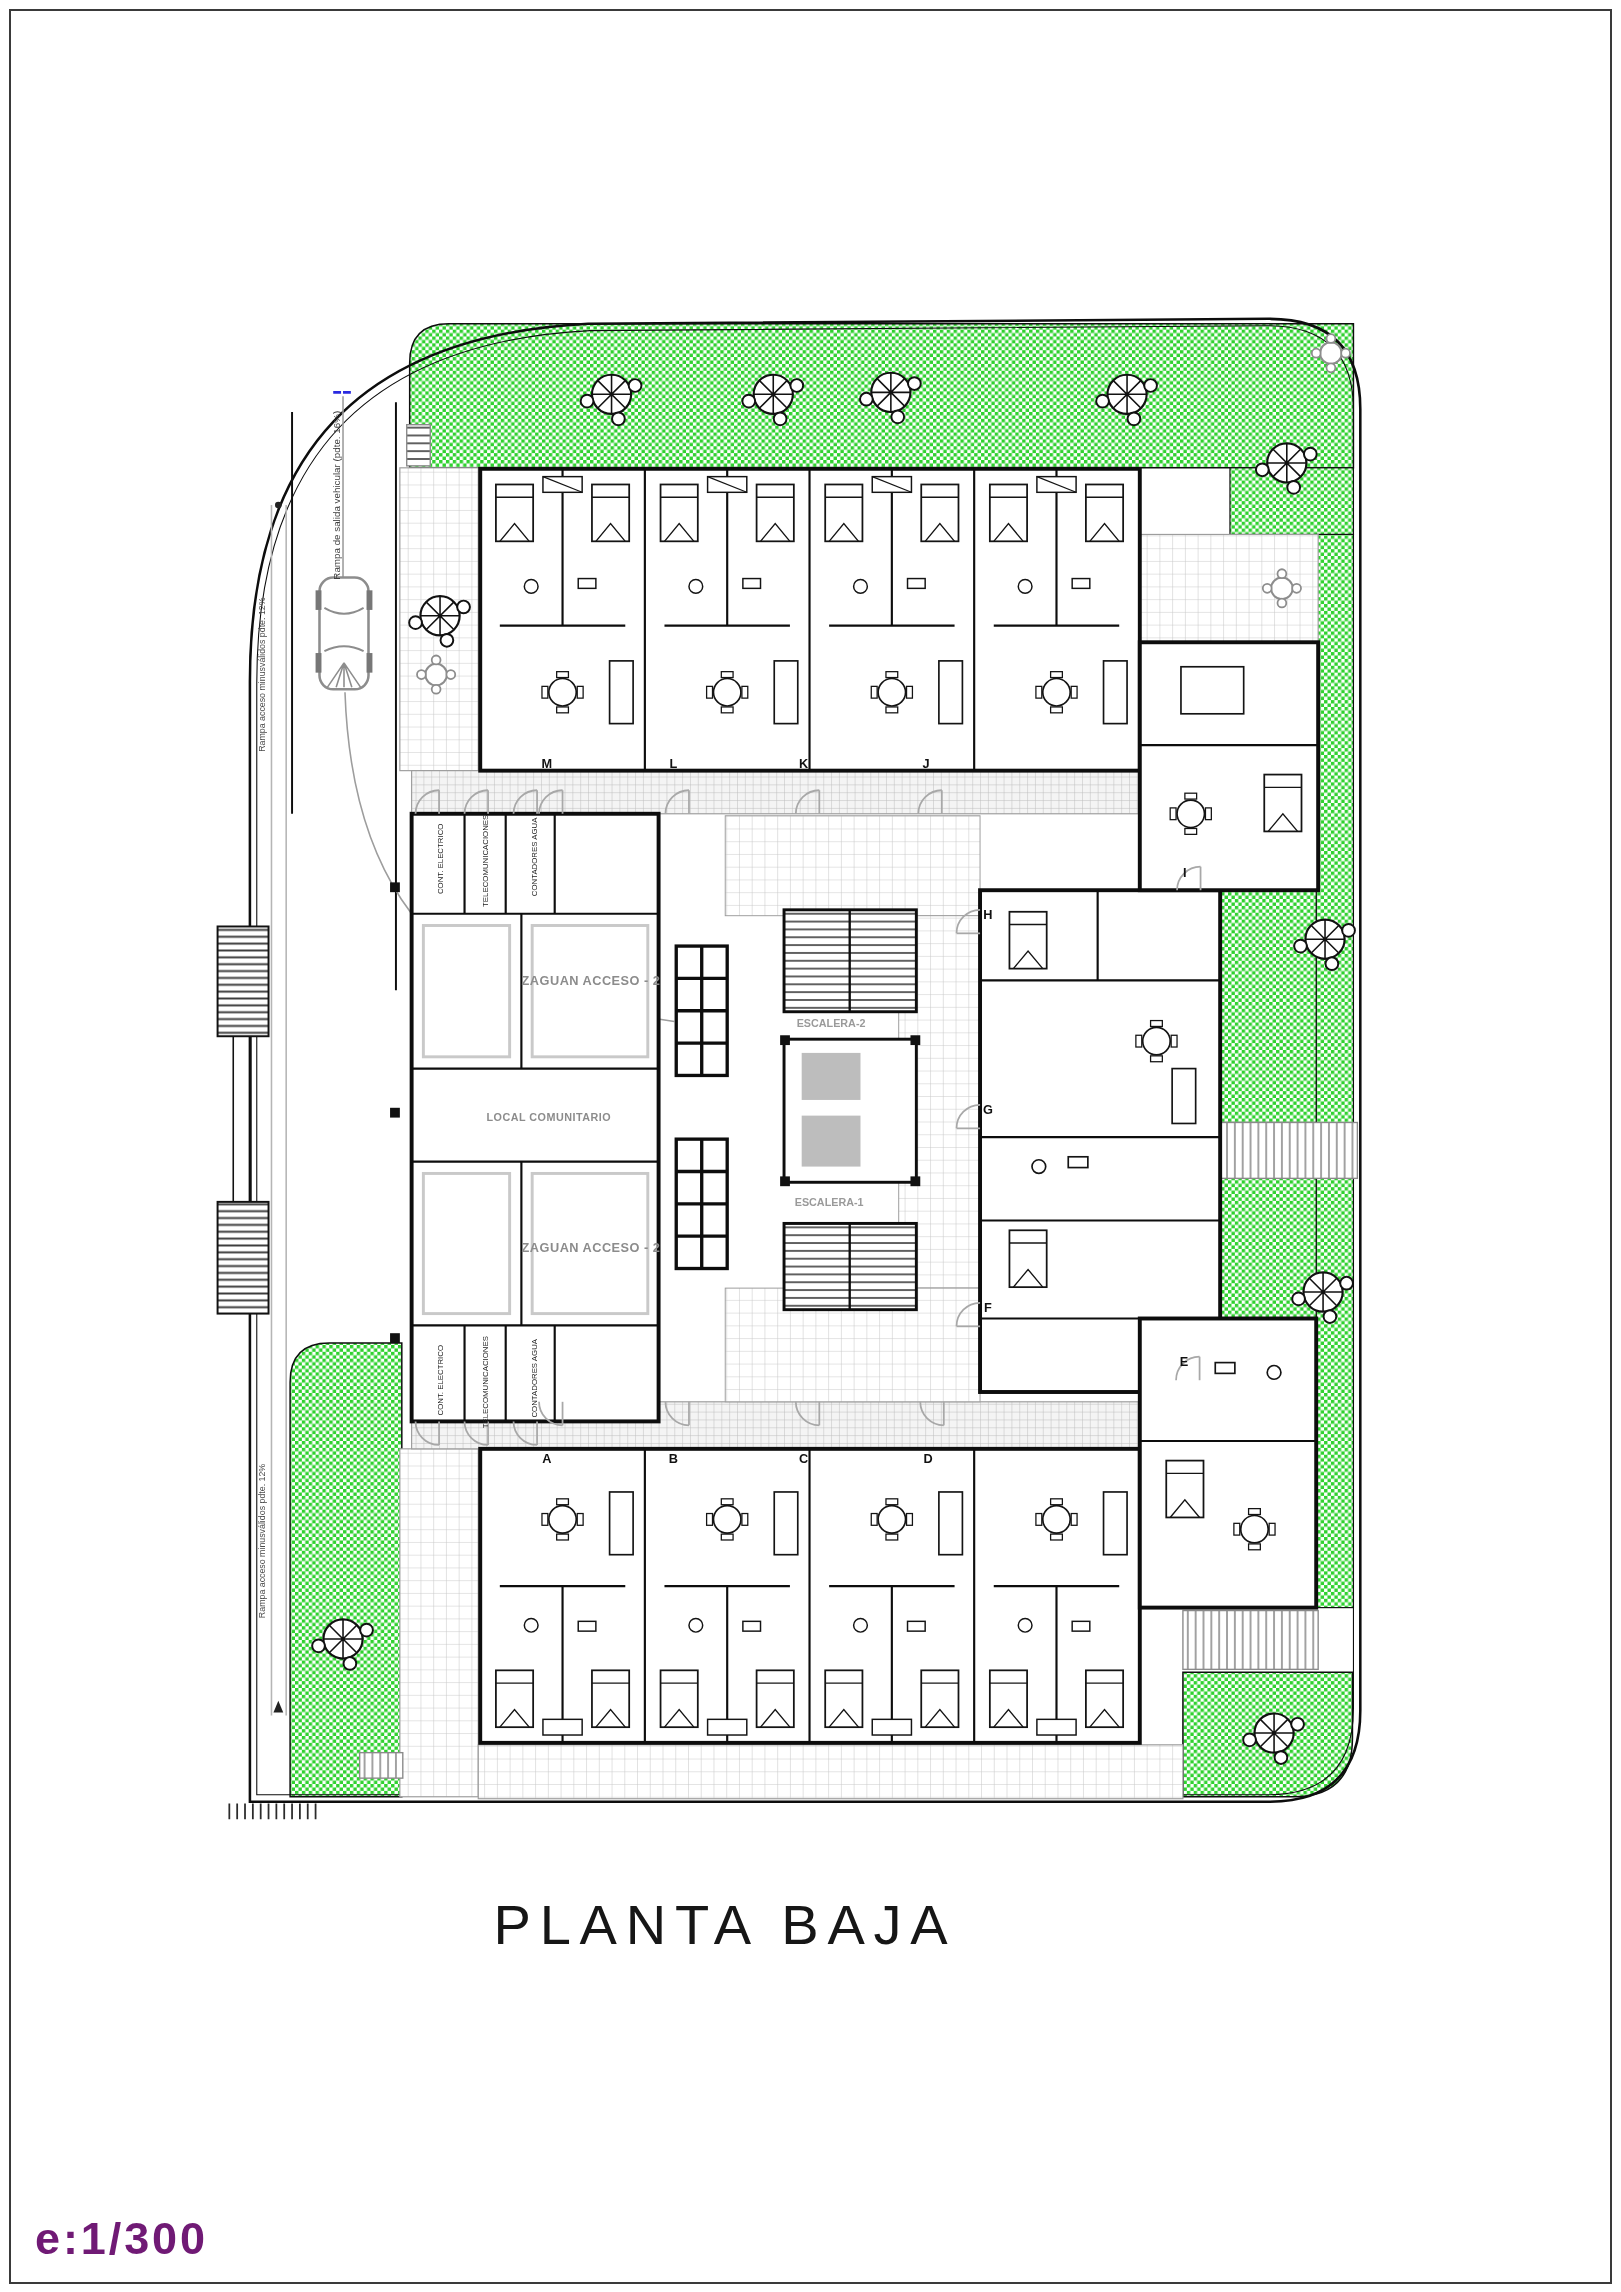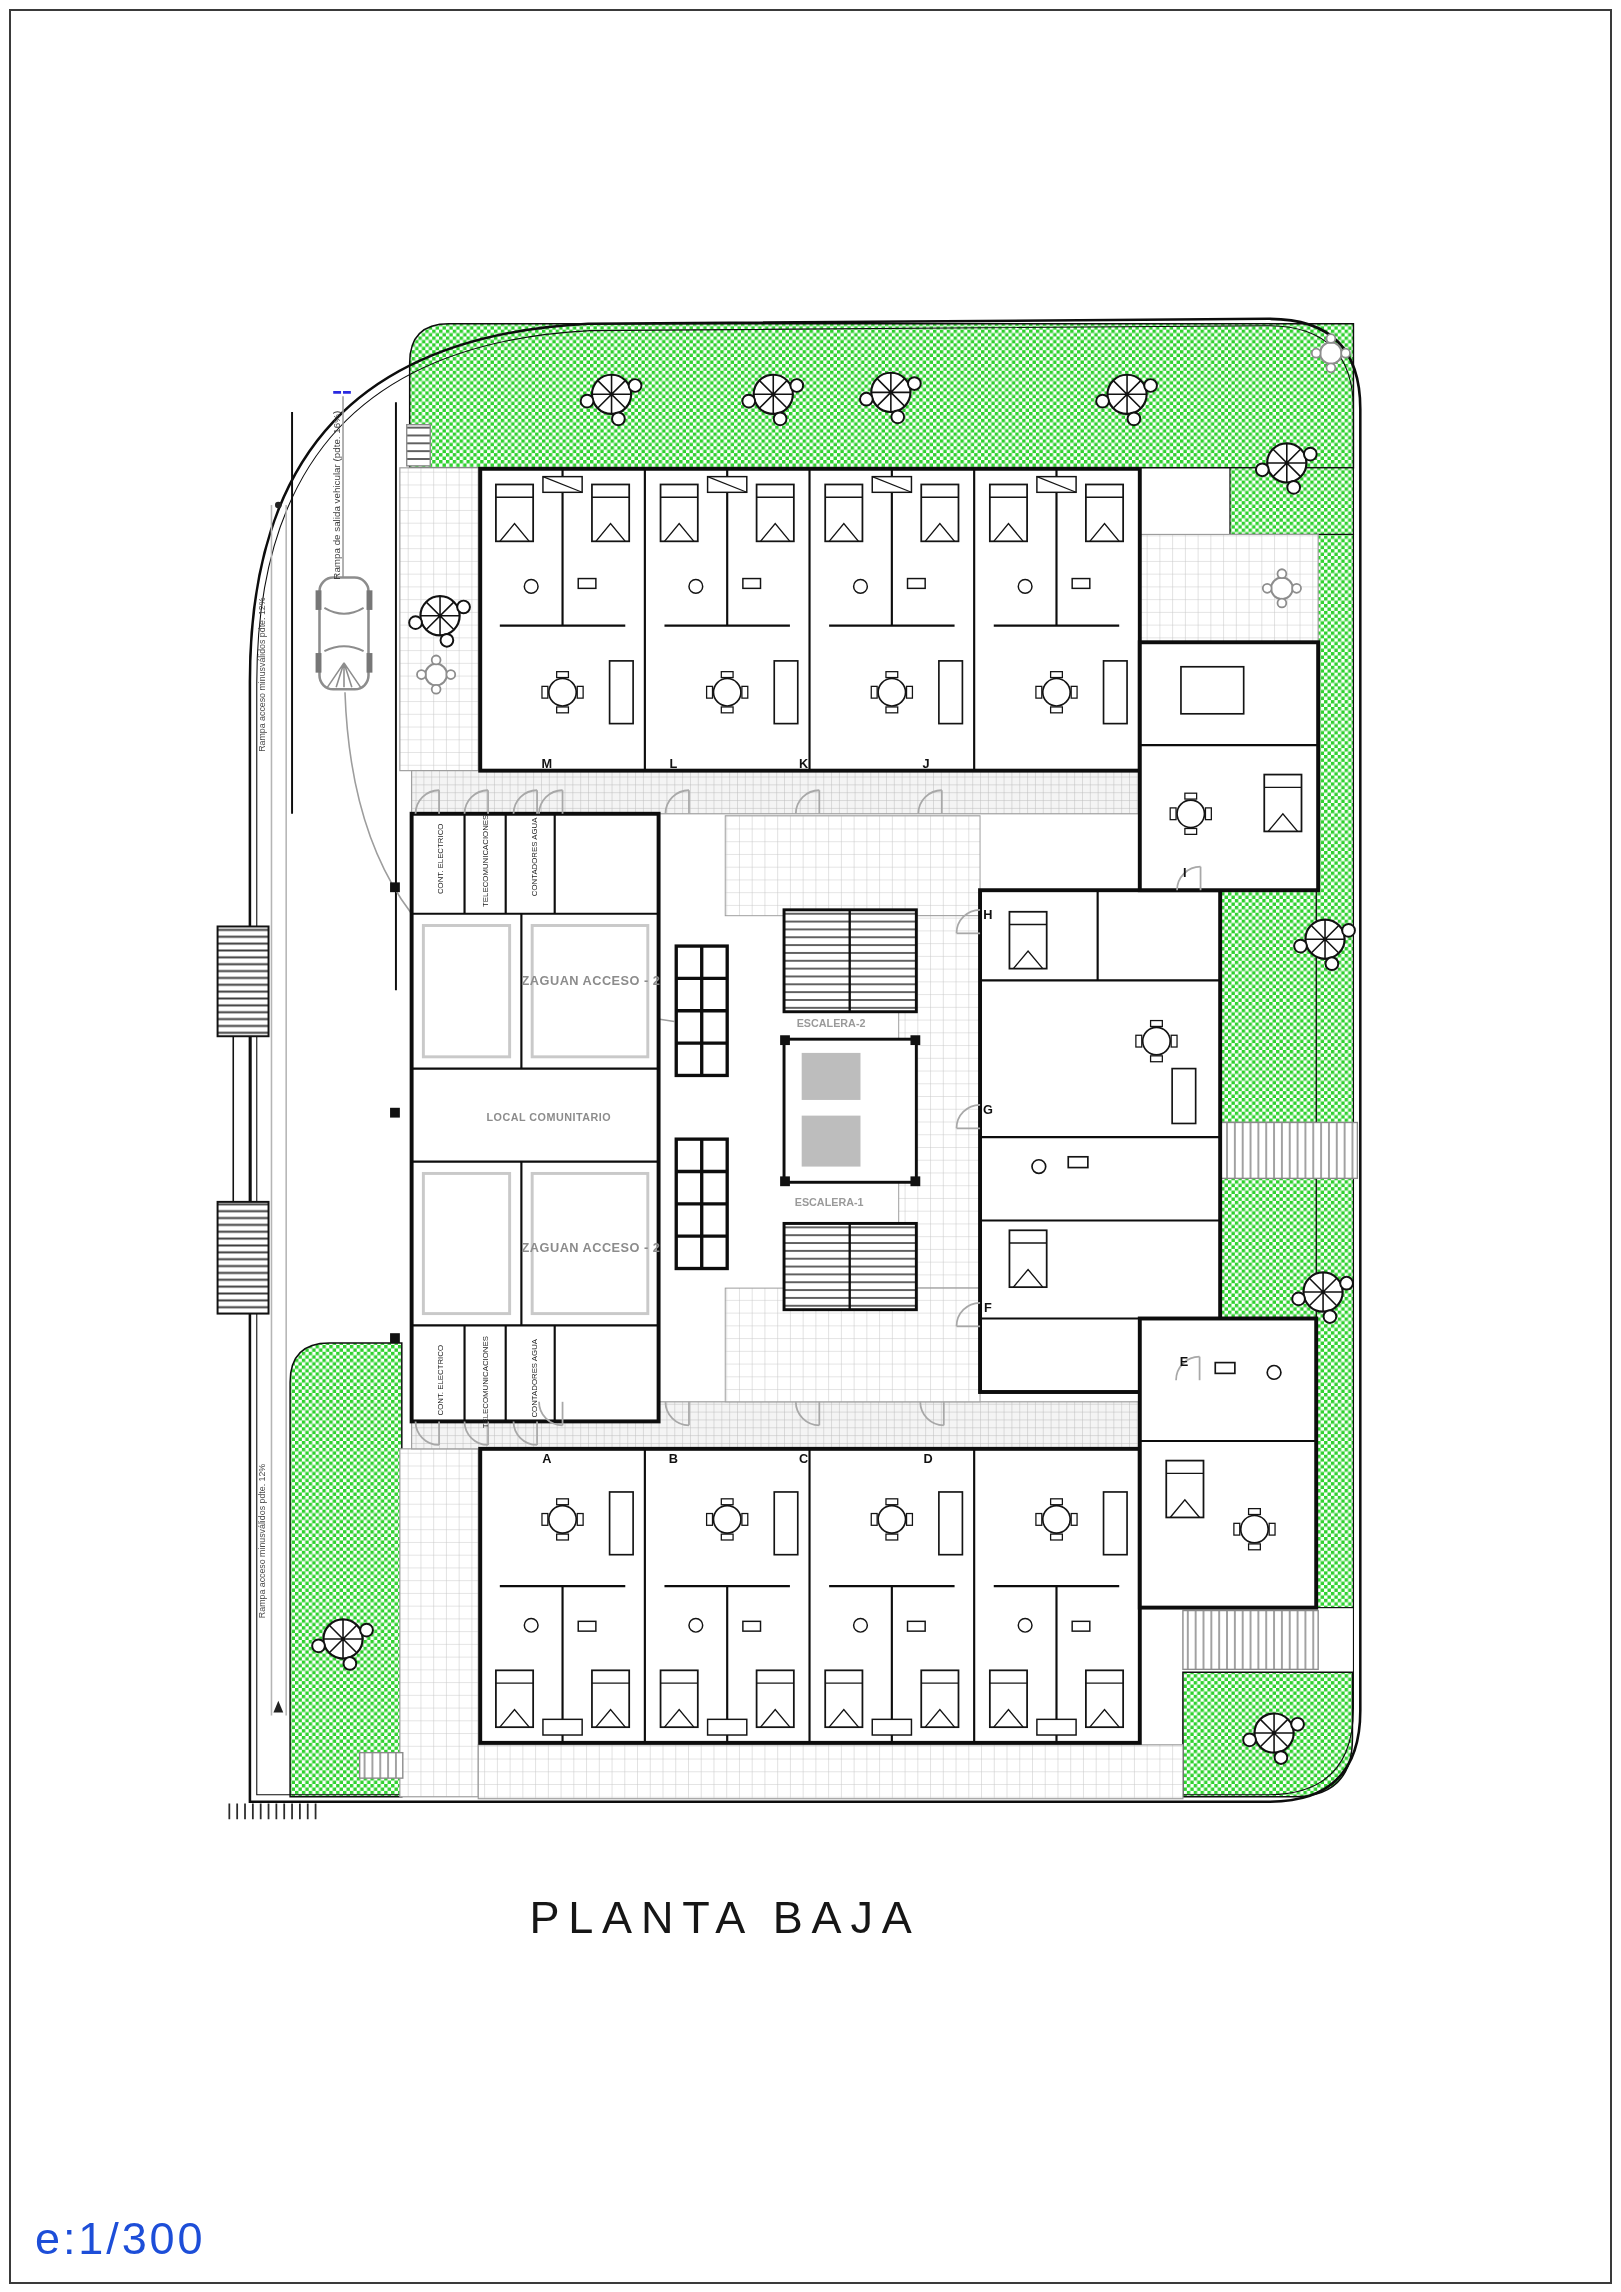--- a/index.html
+++ b/index.html
@@ -1,23 +1,23 @@
 <!DOCTYPE html>
 <html><head>
 <meta charset="utf-8">
 <style>
   html,body{margin:0;padding:0;background:#e8e8e8;}
   .sheet{position:relative;width:1621px;height:2293px;background:#ffffff;margin:0 auto;overflow:hidden;
          font-family:"Liberation Sans", sans-serif;}
   .frame{position:absolute;left:8.8px;top:8.8px;right:8.8px;bottom:8.8px;border:2px solid #3a3a3a;}
   svg.plan{position:absolute;left:0;top:0;}
   .plan-title{position:absolute;left:490px;top:1892px;width:470px;text-align:center;
-      font-size:45px;font-weight:400;letter-spacing:8.8px;color:#161616;}
-  .scale-label{position:absolute;left:35px;top:2213px;font-size:45px;font-weight:400;
-      letter-spacing:2.9px;color:#1d4ed8;}
+      font-size:56px;font-weight:400;letter-spacing:8.8px;color:#161616;}
+  .scale-label{position:absolute;left:35px;top:2213px;font-size:45px;font-weight:700;
+      letter-spacing:2.9px;color:#701a75;}
   text{font-family:"Liberation Sans", sans-serif;}
   .t-ramp{font-size:10px;fill:#3d3d3d;}
   .t-ramp2{font-size:9px;fill:#4a4a4a;}
   .t-util{font-size:8px;fill:#222;}
   .t-room{font-size:13px;font-weight:bold;fill:#8c8c8c;letter-spacing:.5px;}
   .t-room2{font-size:11px;font-weight:bold;fill:#8c8c8c;letter-spacing:.5px;}
   .t-stair{font-size:11px;font-weight:bold;fill:#9a9a9a;}
   .t-apt{font-size:13px;font-weight:bold;fill:#111;}
   .wall{fill:#ffffff;stroke:#0d0d0d;stroke-width:4;}
   .wall2{fill:none;stroke:#0d0d0d;stroke-width:2.2;}

